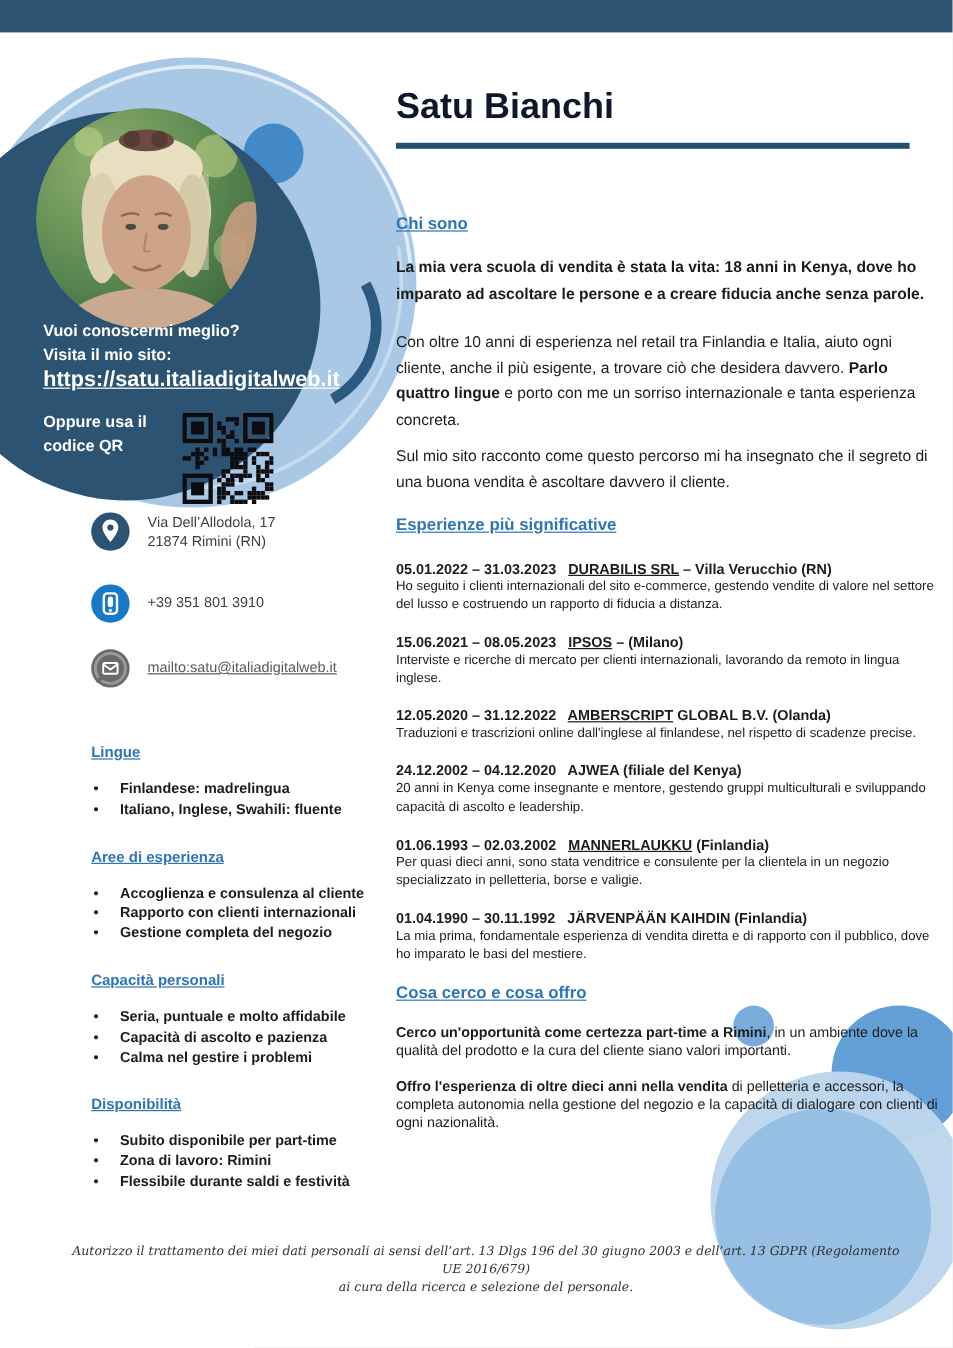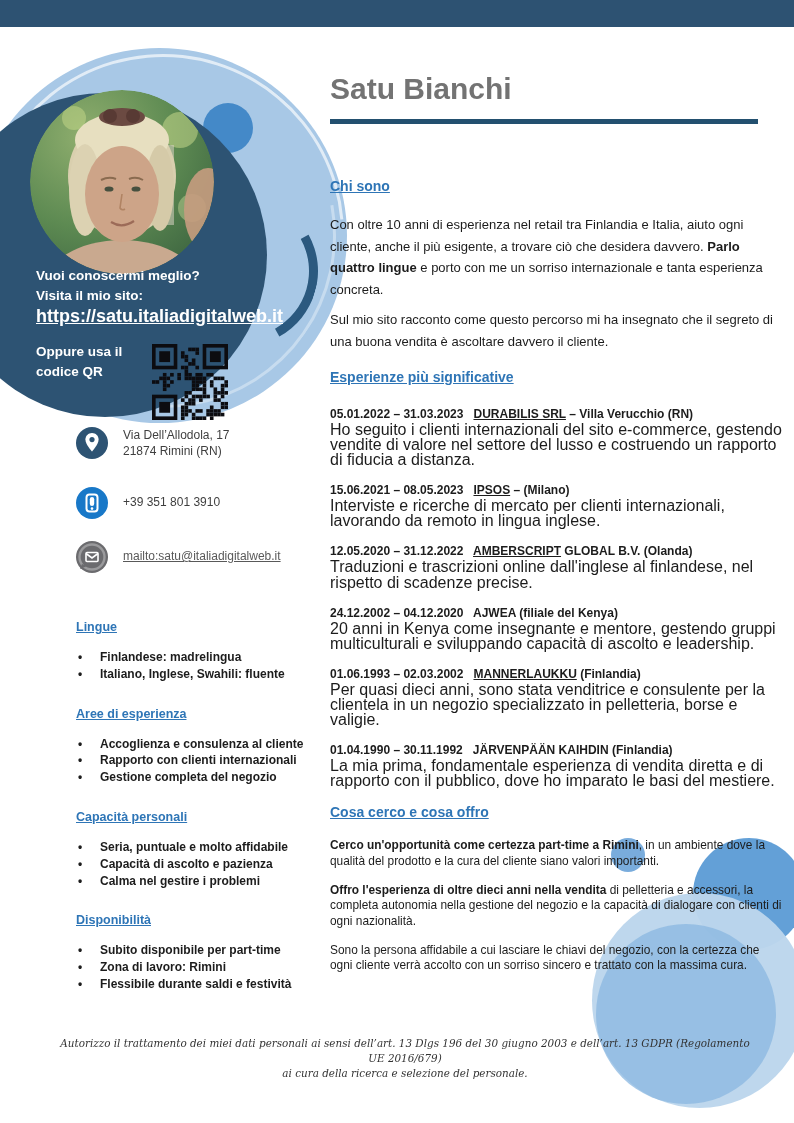--- a/index.html
+++ b/index.html
@@ -37,37 +37,37 @@
   .side-sections{position:absolute;left:76px;top:612px;width:252px;}
   .side-h{color:#2e75b6;font-weight:bold;font-size:12.5px;line-height:16px;
           text-decoration:underline;margin:0 0 0 0;padding-top:7px;}
   .side-h + ul{margin:14px 0 16px 0;}
   .side-sections ul{list-style:none;padding:0;}
   .side-sections li{position:relative;padding-left:24px;font-weight:bold;font-size:12px;
           line-height:16.8px;color:#1c1c1c;}
   .side-sections li::before{content:"\2022";position:absolute;left:2px;top:0;}
   
   .main{position:absolute;left:330px;top:70px;width:452px;z-index:5;}
-  .name{margin:0;color:#737373;font-size:30px;line-height:38px;font-weight:bold;}
+  .name{margin:0;color:#0f172a;font-size:30px;line-height:38px;font-weight:bold;}
   .rule{height:5px;background:#23506f;margin-top:11px;width:428px;}
   .m-h{color:#2e75b6;font-weight:bold;font-size:14px;line-height:17px;
        text-decoration:underline;margin:0;}
   .h-chi{margin-top:54px;}
   .h-esp{margin-top:17px;}
   .h-cosa{margin-top:3px;}
   .intro{font-size:13px;line-height:21.5px;margin:0;}
   .p1{margin-top:17px;}
   .p2{margin-top:19px;}
   .p3{margin-top:9px;}
   .b{font-weight:bold;}
   .u{text-decoration:underline;}
   .exp-list{margin-top:21px;}
   .exp{margin-bottom:16px;}
   .exp-header{font-size:12px;line-height:15px;white-space:pre-wrap;}
-  .exp-desc{font-size:16px;line-height:15.1px;}
+  .exp-desc{font-size:11px;line-height:15.1px;}
   .offer{font-size:11.9px;line-height:15.3px;margin:0;}
   .o1{margin-top:17px;}
   .o2{margin-top:14px;}
   .o3{margin-top:14px;}
   
   .footer{position:absolute;left:60px;top:1036px;width:690px;text-align:center;z-index:6;
           font-family:"DejaVu Serif",serif;font-style:italic;font-size:10.4px;line-height:15px;color:#333;}
   
   .c{position:absolute;border-radius:50%;}
   .br2{left:693px;top:838px;width:112px;height:112px;background:#5b9bd5;opacity:.95;}
@@ -329,20 +329,21 @@
   <div class="c br3"></div>
   <div class="c br4"></div>
   <div class="c br1"></div>
   <div class="arc-br"></div>
 
   <div class="main">
     <h1 class="name">Satu Bianchi</h1>
     <div class="rule"></div>
 
     <div class="m-h h-chi">Chi sono</div>
+    <p class="intro p1"><span class="b">La mia vera scuola di vendita è stata la vita: 18 anni in Kenya, dove ho imparato ad ascoltare le persone e a creare fiducia anche senza parole.</span></p>
     <p class="intro p2"><span>Con oltre 10 anni di esperienza nel retail tra Finlandia e Italia, aiuto ogni cliente, anche il più esigente, a trovare ciò che desidera davvero. </span><span class="b">Parlo quattro lingue</span><span> e porto con me un sorriso internazionale e tanta esperienza concreta.</span></p>
     <p class="intro p3"><span>Sul mio sito racconto come questo percorso mi ha insegnato che il segreto di una buona vendita è ascoltare davvero il cliente.</span></p>
 
     <div class="m-h h-esp">Esperienze più significative</div>
     <div class="exp-list">
       <div class="exp">
         <div class="exp-header"><span class="b">05.01.2022 – 31.03.2023   </span><span class="b u">DURABILIS SRL</span><span class="b"> – Villa Verucchio (RN)</span></div>
         <div class="exp-desc">Ho seguito i clienti internazionali del sito e-commerce, gestendo vendite di valore nel settore del lusso e costruendo un rapporto di fiducia a distanza.</div>
       </div>
       <div class="exp">
@@ -363,21 +364,20 @@
       </div>
       <div class="exp">
         <div class="exp-header"><span class="b">01.04.1990 – 30.11.1992   JÄRVENPÄÄN KAIHDIN (Finlandia)</span></div>
         <div class="exp-desc">La mia prima, fondamentale esperienza di vendita diretta e di rapporto con il pubblico, dove ho imparato le basi del mestiere.</div>
       </div>
     </div>
 
     <div class="m-h h-cosa">Cosa cerco e cosa offro</div>
     <p class="offer o1"><span class="b">Cerco un'opportunità come certezza part-time a Rimini</span><span>, in un ambiente dove la qualità del prodotto e la cura del cliente siano valori importanti.</span></p>
     <p class="offer o2"><span class="b">Offro l'esperienza di oltre dieci anni nella vendita</span><span> di pelletteria e accessori, la completa autonomia nella gestione del negozio e la capacità di dialogare con clienti di ogni nazionalità.</span></p>
-    <p class="offer o3"><span>Sono la persona affidabile a cui lasciare le chiavi del negozio, con la certezza che ogni cliente verrà accolto con un sorriso sincero e trattato con la massima cura.</span></p>
   </div>
 
   <div class="footer">
     <div>Autorizzo il trattamento dei miei dati personali ai sensi dell’art. 13 Dlgs 196 del 30 giugno 2003 e dell’art. 13 GDPR (Regolamento UE 2016/679)</div>
     <div>ai cura della ricerca e selezione del personale.</div>
   </div>
 
 </div>
 
 </body></html>

